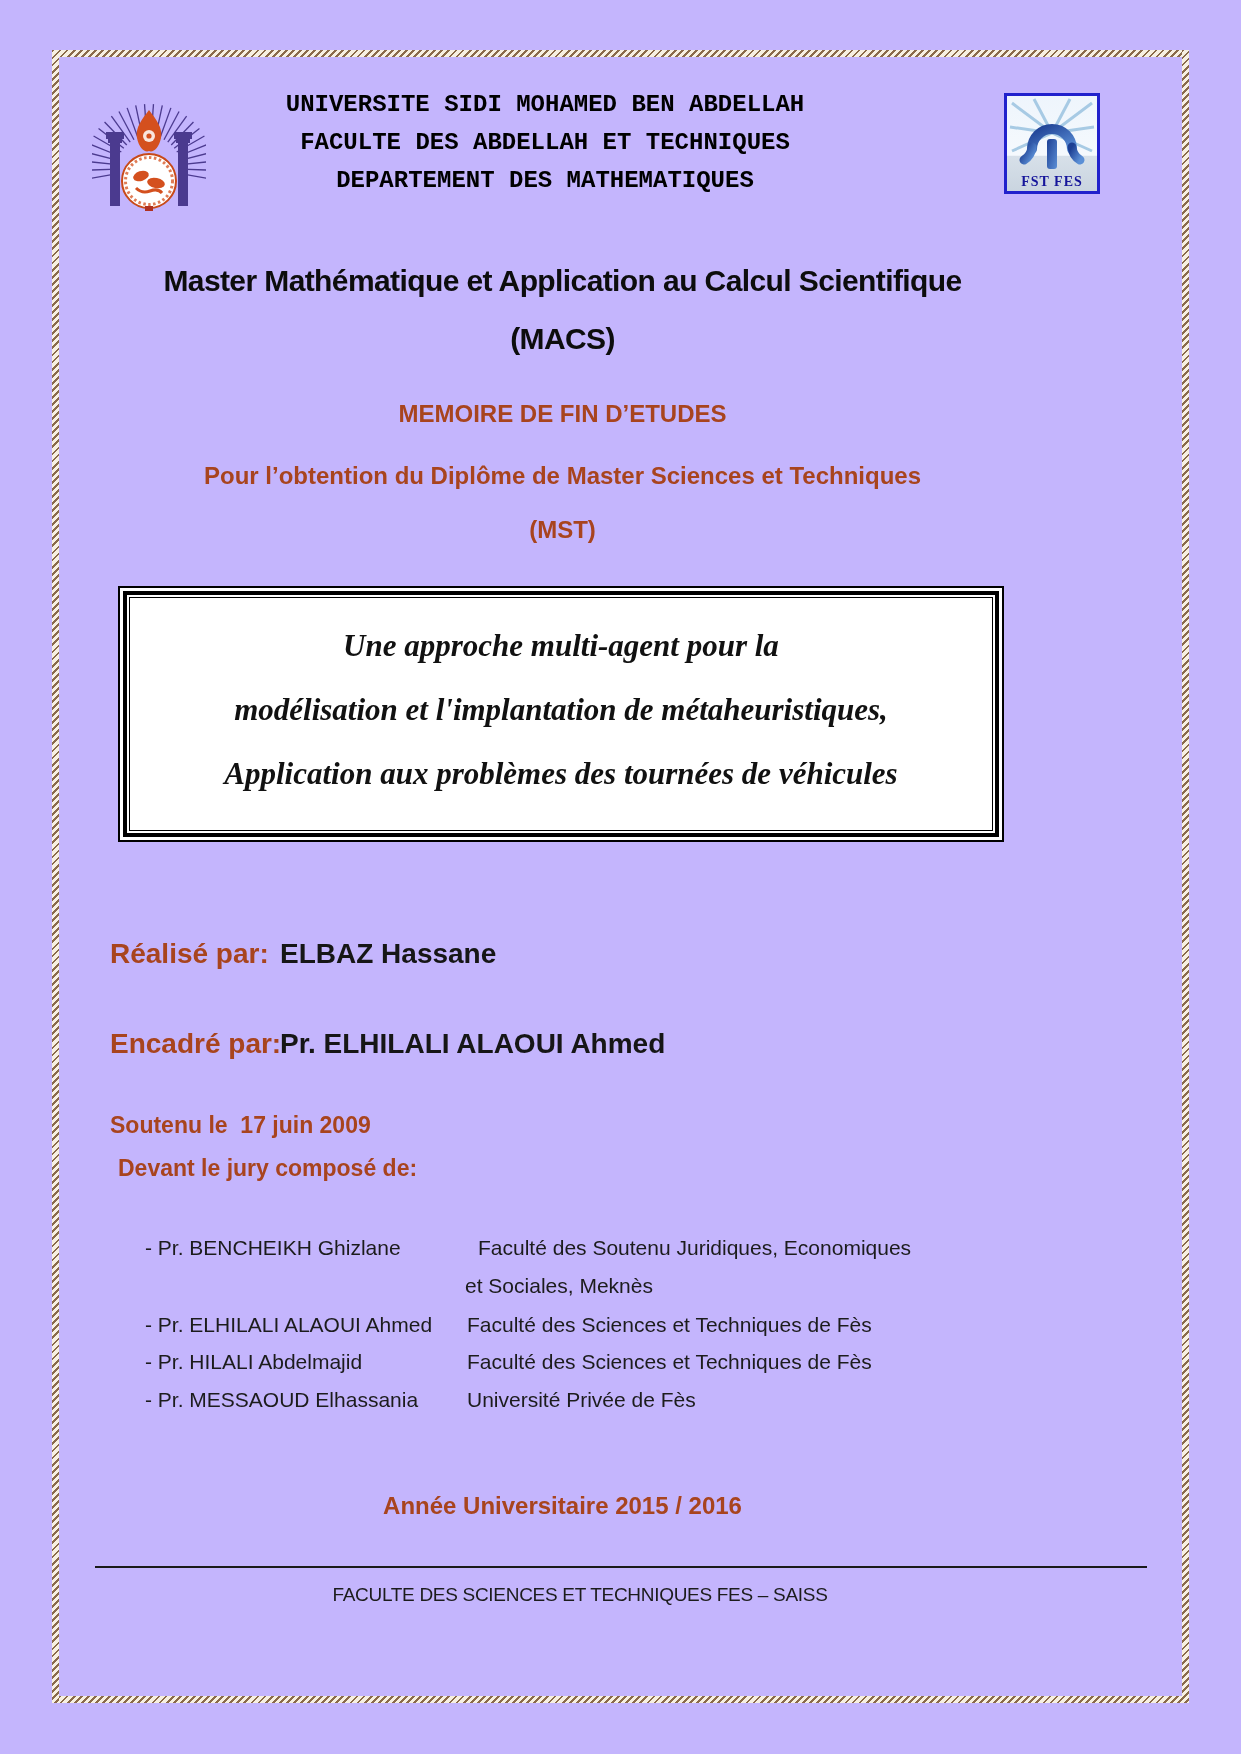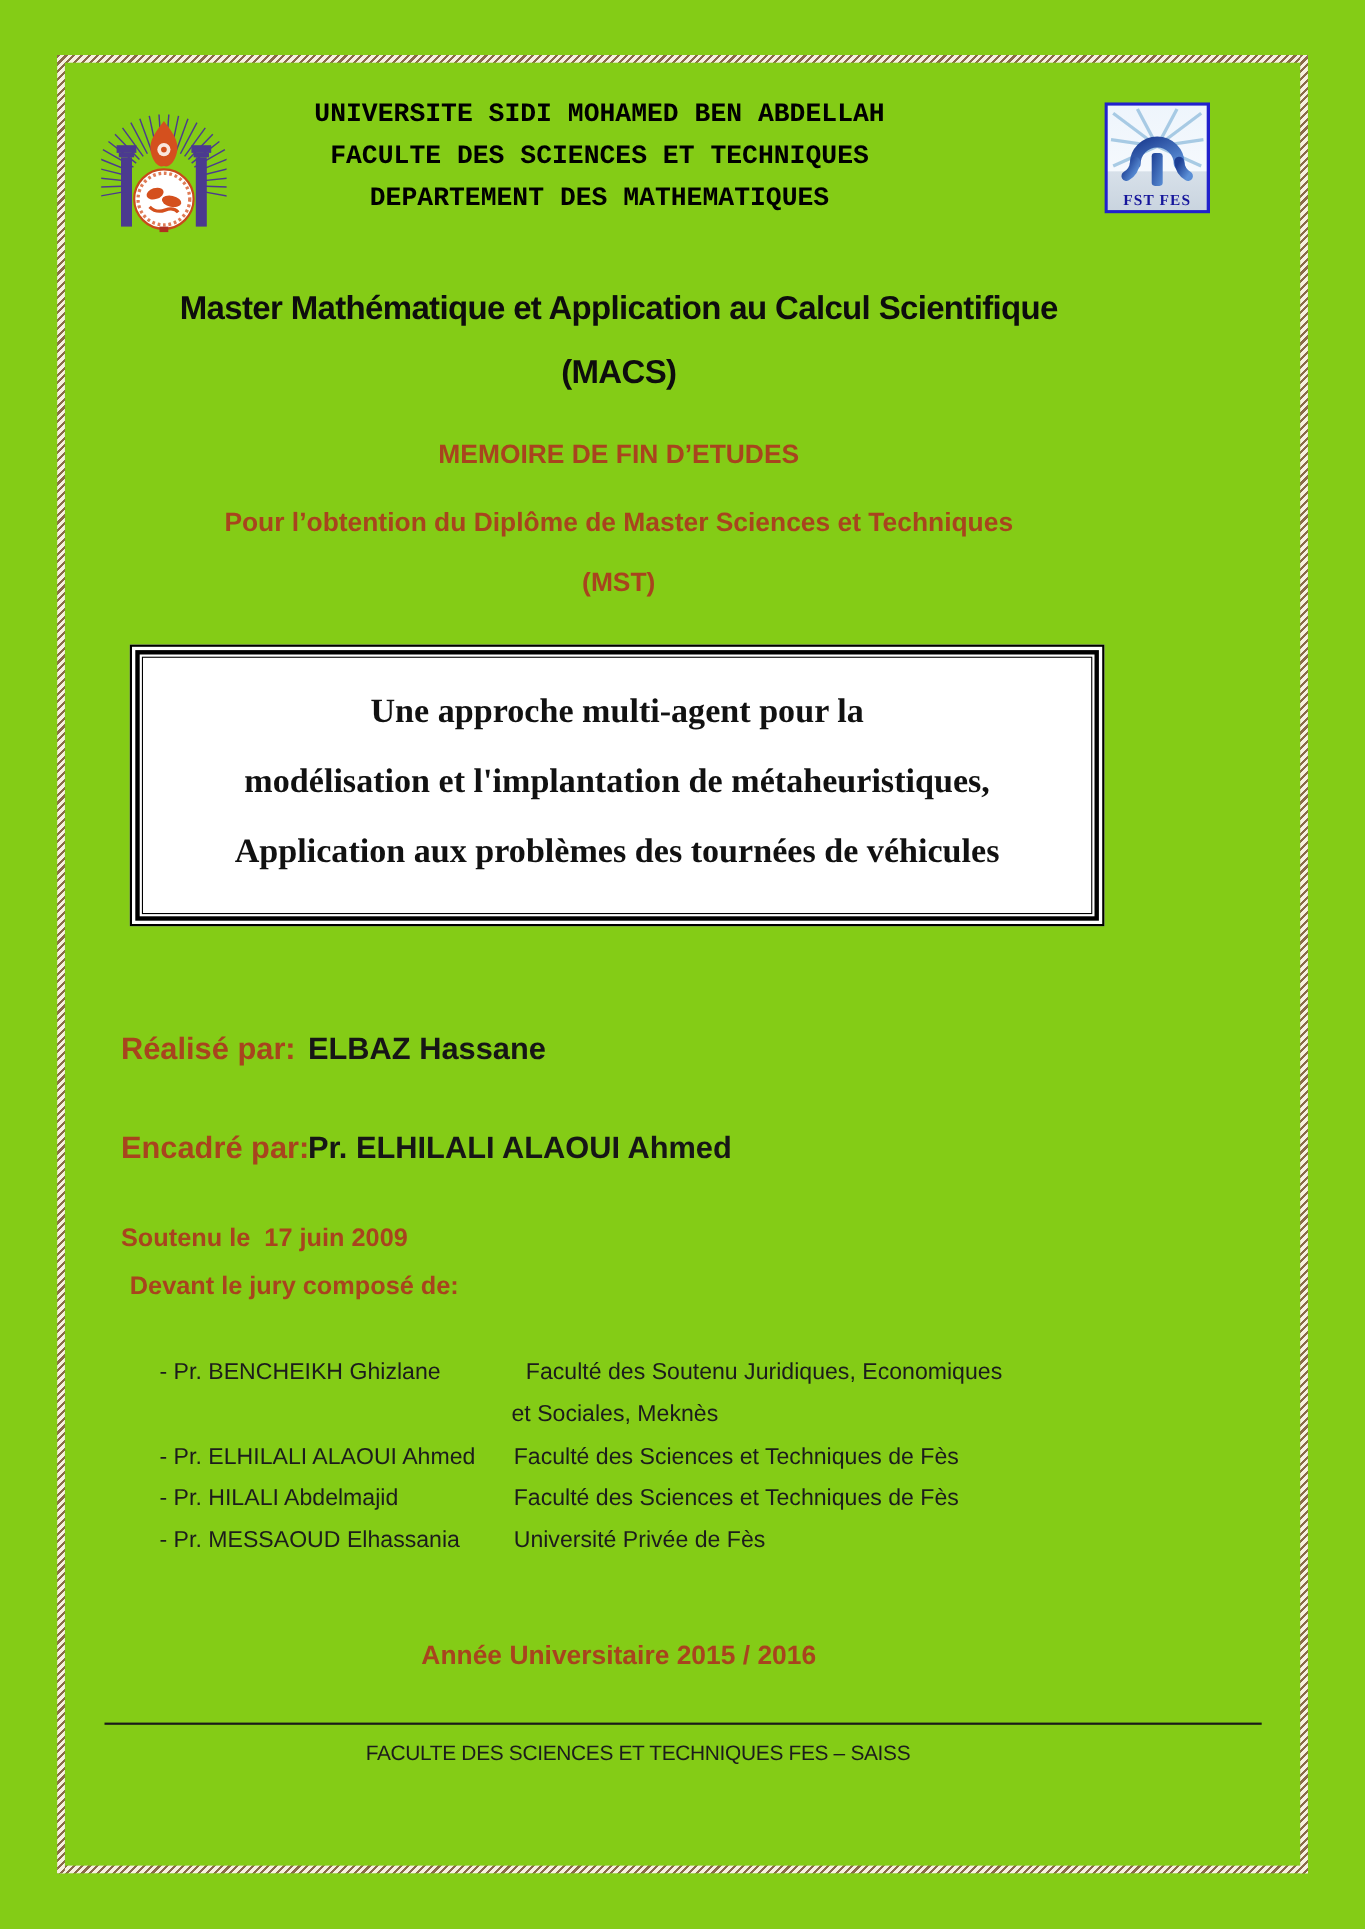--- a/index.html
+++ b/index.html
@@ -1,18 +1,18 @@
 <!DOCTYPE html>
 <html style="--accent: #A8441E;"><head>
 <meta charset="utf-8">
 <style>
   :root { --accent:#A8441E; --ink:#1a1a1a; }
   * { margin:0; padding:0; box-sizing:border-box; }
   body { background:#fff; font-family:"Liberation Sans", sans-serif; }
-  .page { position:relative; width:1241px; height:1754px; background:#84cc16; overflow:hidden; }
+  .page { position:relative; width:1241px; height:1754px; background:#c4b5fd; overflow:hidden; }
 
   
   .frame-strip { position:absolute; background:repeating-linear-gradient(135deg,#8a6a4a 0 2px,#f7f0e1 2px 5px); }
   .frame-top    { left:52px;  top:50px;    width:1137px; height:7px; }
   .frame-bottom { left:52px;  top:1696px;  width:1137px; height:7px; }
   .frame-left   { left:52px;  top:50px;    width:7px;    height:1653px; }
   .frame-right  { left:1182px;top:50px;    width:7px;    height:1653px; }
 
   .header-text { position:absolute; left:250px; top:86px; width:590px; text-align:center;
     font-family:"Liberation Mono","DejaVu Sans Mono",monospace; font-weight:bold;
@@ -25,21 +25,21 @@
 
   .master-title { top:252px; font-weight:bold; font-size:30px; line-height:58px;
     color:#0d0d0d; letter-spacing:-0.6px; }
   .accent { color:var(--accent); font-weight:bold; }
   .memoire    { top:400px; font-size:24px; }
   .obtention  { top:462px; font-size:24px; }
   .mst        { top:516px; font-size:24px; }
 
   .title-box-outer { position:absolute; left:118px; top:586px; width:886px; height:256px;
     border:2px solid #000; padding:3px; background:#fff; }
-  .title-box-mid { width:100%; height:100%; border:4px solid #000; padding:2px; }
+  .title-box-mid { width:100%; height:100%; border:4px solid #000; padding:2px;font-style:italic; }
   .title-box-inner { width:100%; height:100%; border:1px solid #000; text-align:center;
     font-family:"Liberation Serif","DejaVu Serif",serif; font-weight:bold;
     font-size:31px; line-height:64px; color:#111; padding-top:16px; }
 
   .label-row { position:absolute; font-size:28px; font-weight:bold; white-space:pre; }
   .credit-value { color:#161616; }
 
   .jury-item { position:absolute; font-size:21px; color:#1c1c1c; white-space:pre; }
 
   .annee { top:1492px; font-size:24px; }
@@ -110,21 +110,21 @@
         <ellipse cx="49" cy="100" rx="8" ry="5" fill="#d4501e" transform="rotate(-18 49 100)"></ellipse>
         <ellipse cx="64" cy="107" rx="9" ry="5" fill="#d4501e" transform="rotate(12 64 107)"></ellipse>
         <path d="M44 112 q6 6 14 3 q8 -3 12 2" fill="none" stroke="#d4501e" stroke-width="3"></path>
         <rect x="53" y="130" width="8" height="5" fill="#b03020"></rect>
       </g>
     </svg>
   </div>
 
   <div class="header-text">
     <div>UNIVERSITE SIDI MOHAMED BEN ABDELLAH</div>
-    <div>FACULTE DES SCIENCES ET TECHNIQUES</div>
+    <div>FACULTE DES ABDELLAH ET TECHNIQUES</div>
     <div>DEPARTEMENT DES MATHEMATIQUES</div>
   </div>
 
   <div class="fst-logo">
     <svg width="96" height="101" viewBox="0 0 96 101">
       <defs>
         <linearGradient id="fstbg" x1="0" y1="0" x2="0" y2="1">
           <stop offset="0" stop-color="#eef5fc"></stop>
             <stop offset="0.62" stop-color="#f5f9fd"></stop>
           <stop offset="0.63" stop-color="#d7e0e9"></stop>

